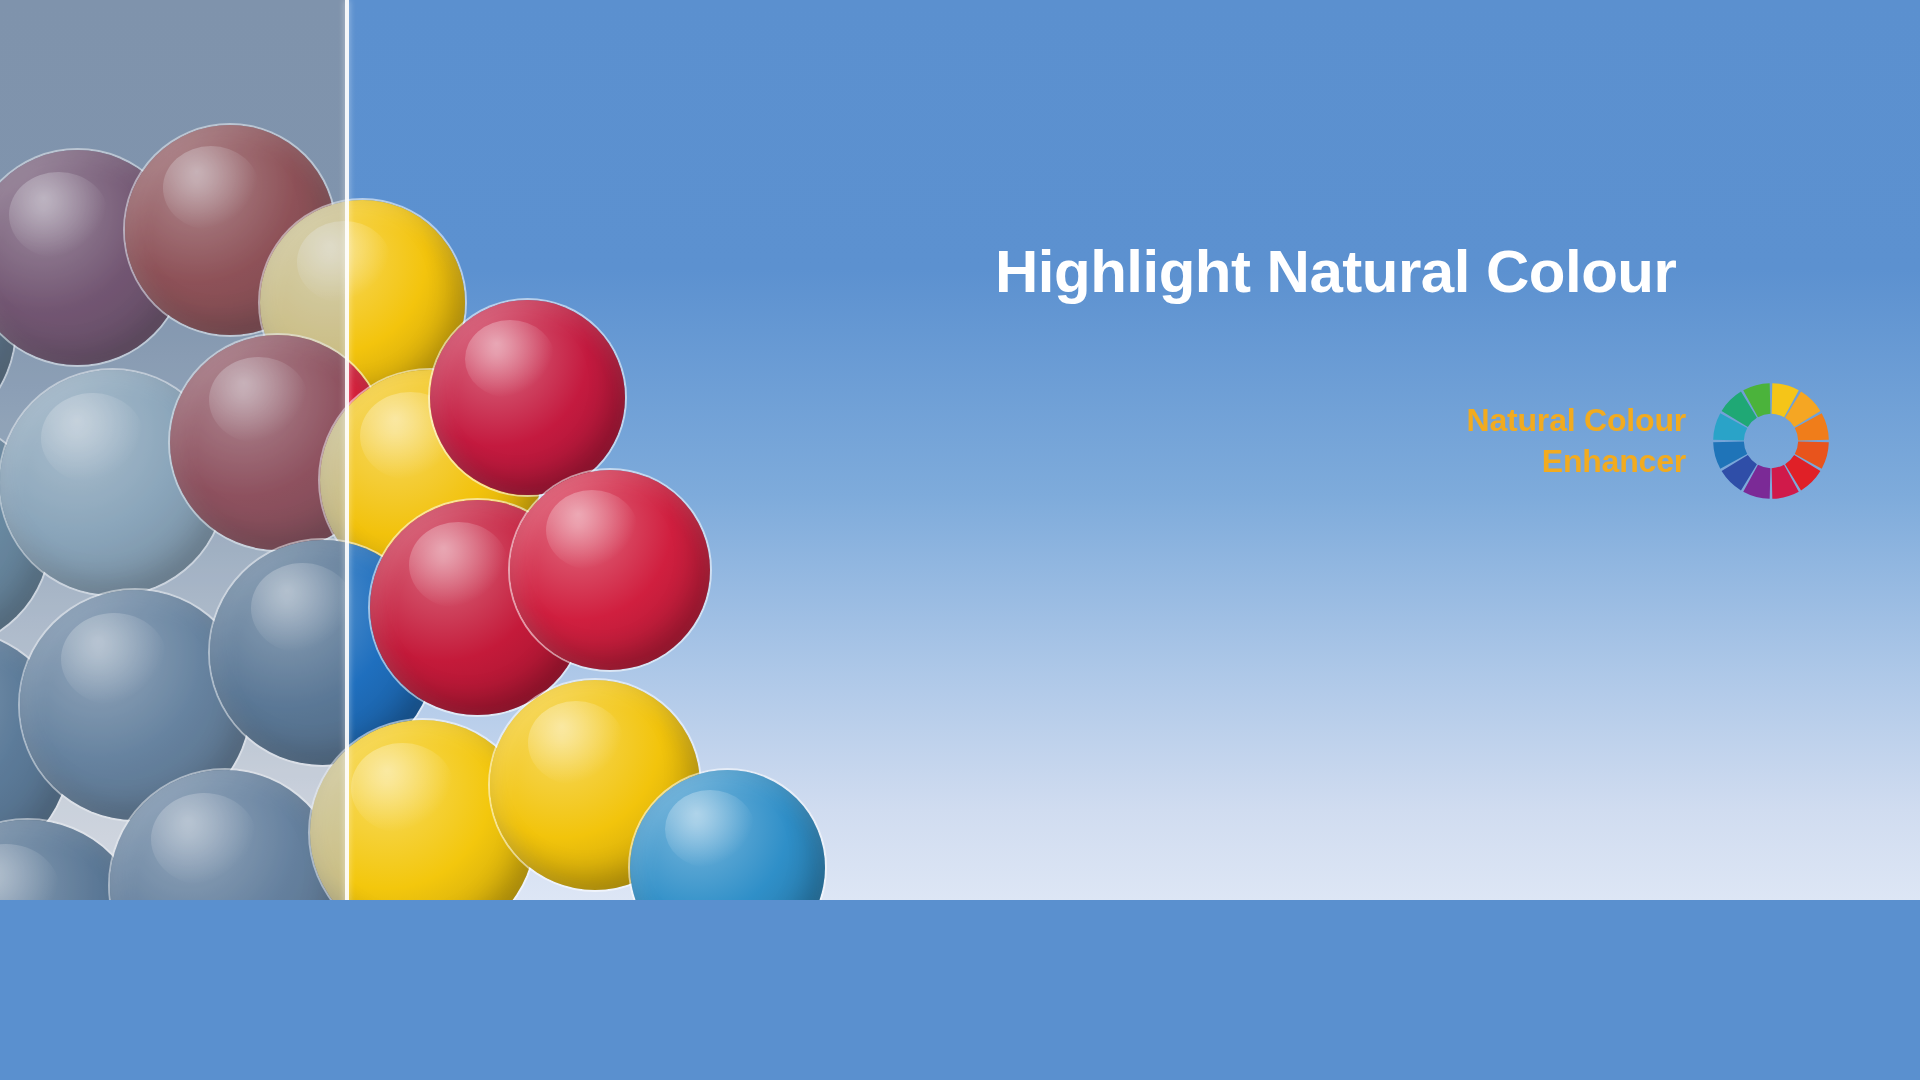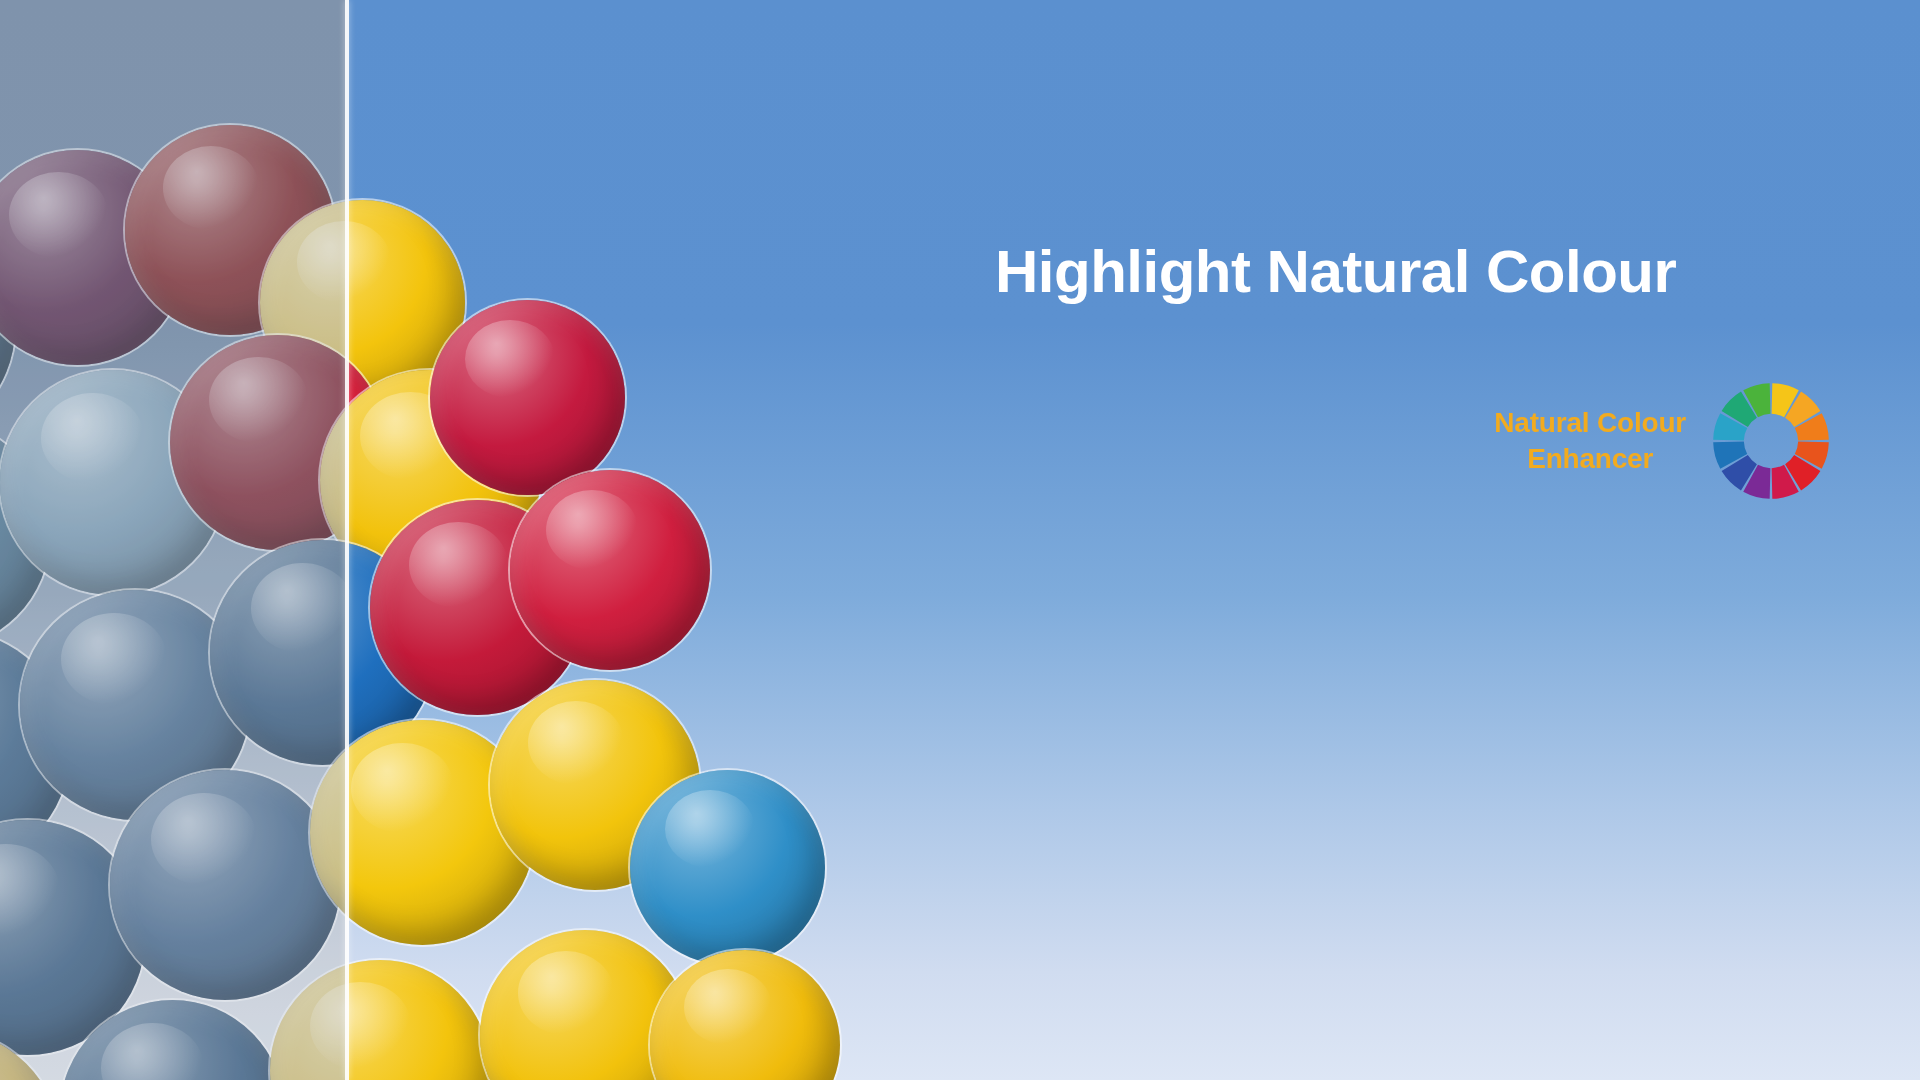--- a/index.html
+++ b/index.html
@@ -6,21 +6,21 @@
   * { margin:0; padding:0; box-sizing:border-box; }
   html, body { width:1920px; height:1080px; overflow:hidden; }
   body {
     font-family:"Liberation Sans", sans-serif;
     background:#5a90cf;
   }
 
   #stage {
     position:relative;
     width:1920px;
-    height:1080px;
+    height:900px;
     overflow:hidden;
     background:linear-gradient(180deg,
         #5b90cf 0%,
         #5d92d0 28%,
         #7ba9da 52%,
         #a8c4e6 72%,
         #cad9ef 88%,
         #dbe4f4 100%);
   }
 
@@ -109,23 +109,23 @@
     position:absolute;
     left:150px;
     top:382px;
     width:680px;
     display:flex;
     align-items:center;
     justify-content:flex-end;
     gap:26px;
   }
   .brandname {
-    text-align:center;
+    text-align:right;
     color:#f2ab1f;
-    font-size:28px;
+    font-size:32px;
     font-weight:700;
     line-height:1.28;
     letter-spacing:-0.2px;
     white-space:pre-line;
   }
   .wheel {
     width:118px; height:118px;
     flex:0 0 118px;
     display:block;
   }

